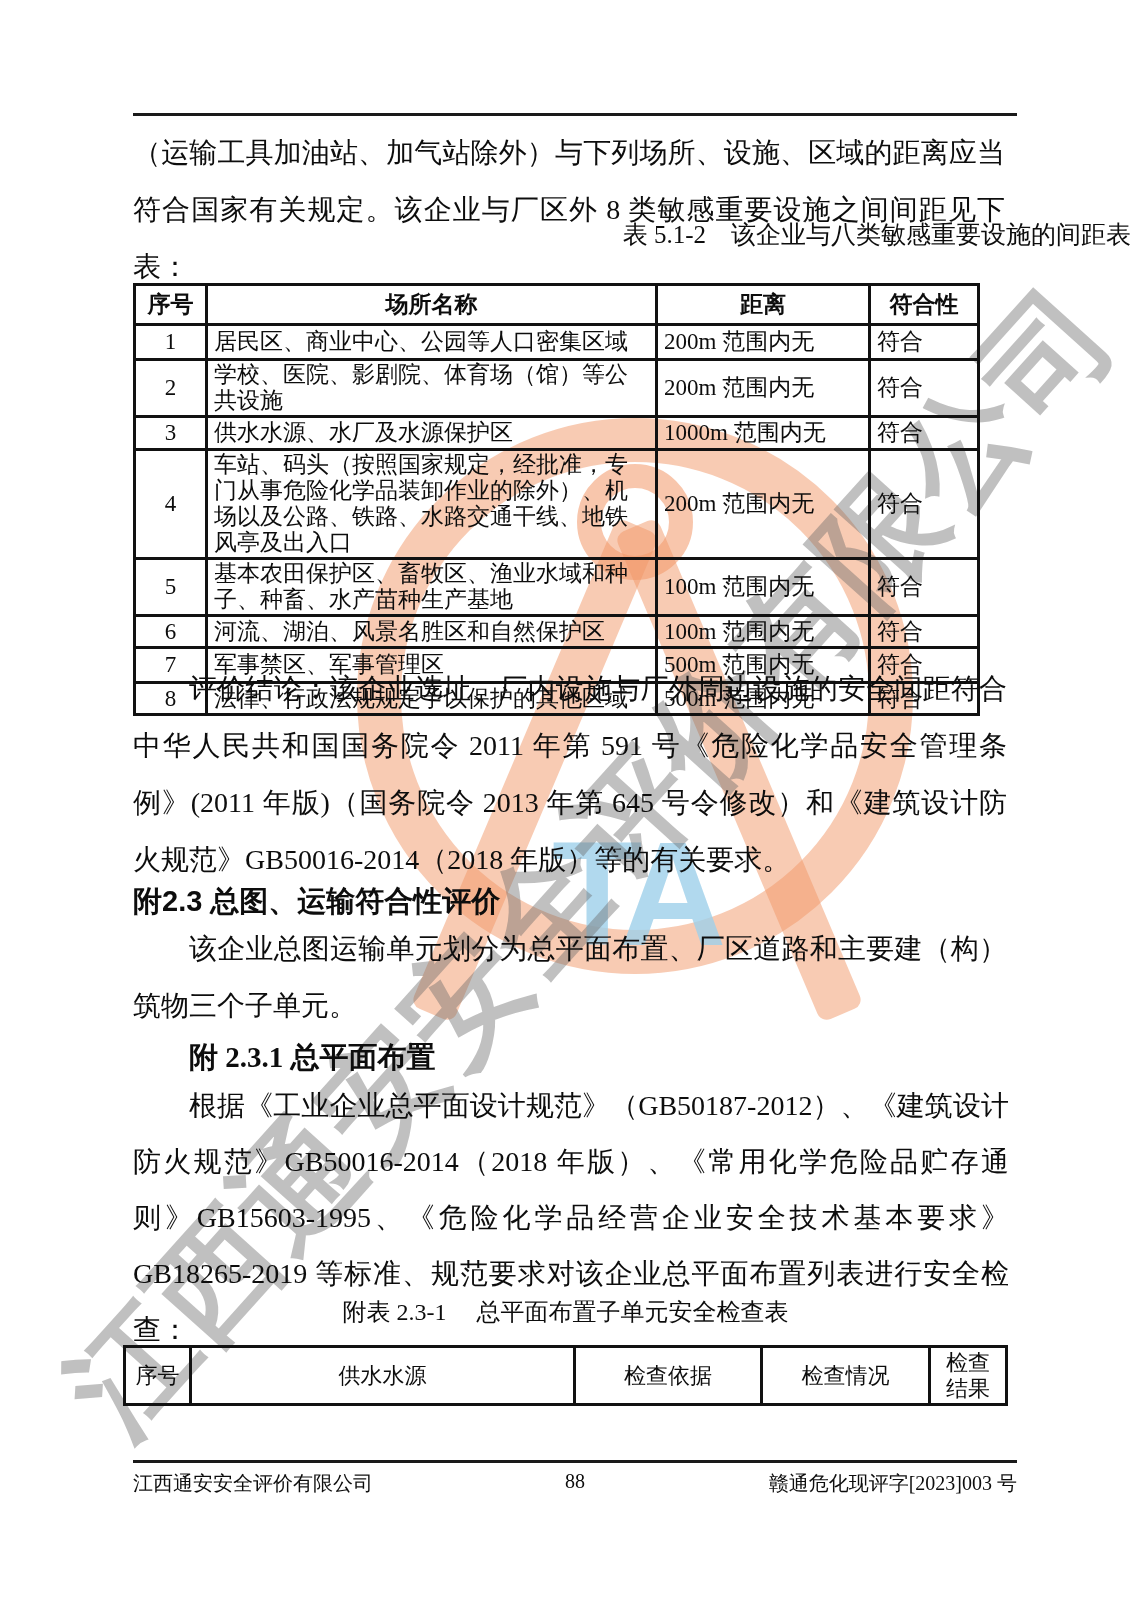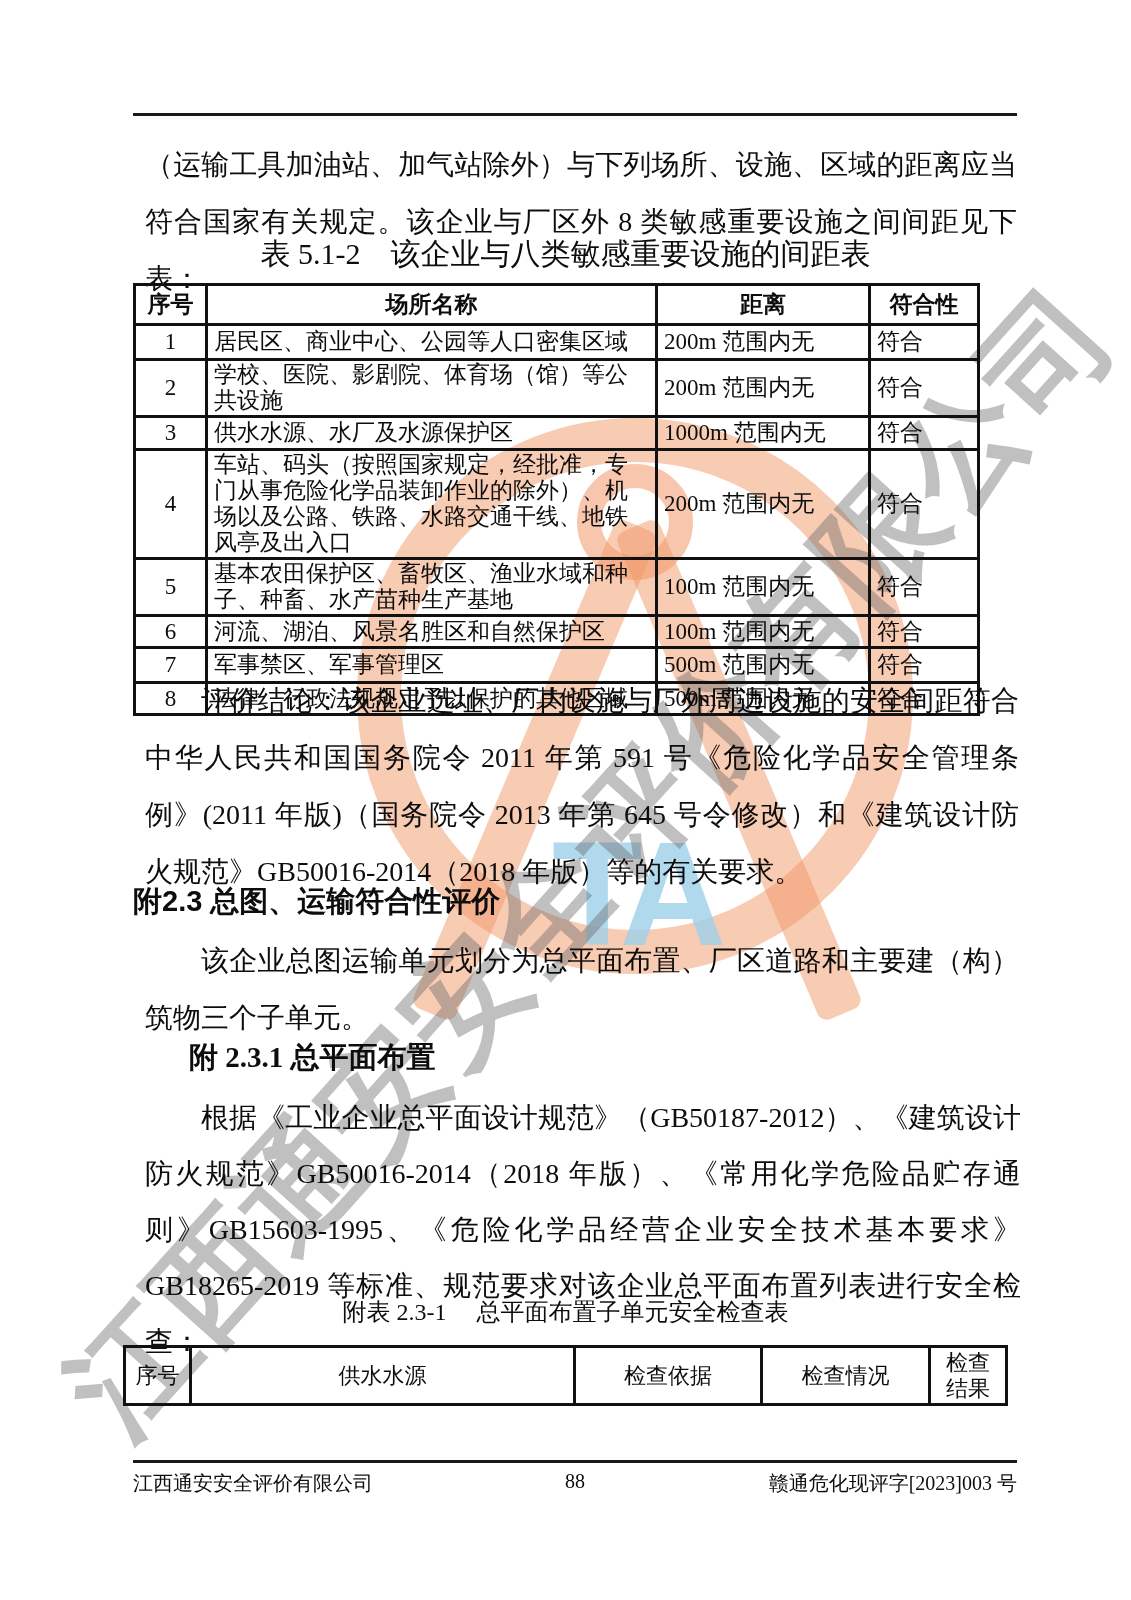--- a/index.html
+++ b/index.html
@@ -35,28 +35,28 @@
   .header-title{position:absolute;top:76px;left:0;right:0;text-align:center;
     font-size:19px;letter-spacing:1px;}
   .header-rule{position:absolute;top:113px;left:133px;width:884px;height:3px;background:#1a1a1a;}
   .footer-rule{position:absolute;top:1460px;left:133px;width:884px;height:3px;background:#1a1a1a;}
   .footer{position:absolute;top:1470px;left:133px;width:884px;font-size:20px;}
   .f-left{position:absolute;left:0;top:0;}
   .f-center{position:absolute;left:50%;transform:translateX(-50%);top:0;}
   .f-right{position:absolute;right:0;top:0;}
 
   
-  .para{position:absolute;margin:12px;font-size:28px;line-height:57px;
+  .para{position:absolute;margin:0;font-size:28px;line-height:57px;
     text-align:justify;text-justify:inter-ideograph;}
   .intro{top:124px;left:133px;width:872px;}
   .conclusion{top:660px;left:133px;width:874px;text-indent:56px;}
   .p23{top:920px;left:133px;width:874px;text-indent:56px;}
   .p231{top:1078px;left:133px;width:876px;text-indent:56px;line-height:56px;}
   .caption{position:absolute;left:0;right:0;text-align:center;}
-  .c1{top:234px;font-size:30px;}
+  .c1{top:218px;font-size:25px;text-align:right;}
   .c2{top:1296px;font-size:24px;}
   .h23{position:absolute;top:874px;left:133px;font-size:29px;font-weight:bold;
     font-family:"Liberation Sans","DejaVu Sans",sans-serif;margin-top:8px;}
   .h231{position:absolute;top:1038px;left:189px;font-size:29px;font-weight:bold;}
 
   
   table{border-collapse:collapse;table-layout:fixed;position:absolute;background:transparent;}
   .t1{top:283px;left:133px;width:844px;font-size:23px;}
   .t2{top:1345px;left:123px;width:882px;font-size:22px;}
   th,td{border:3px solid #111;padding:1px 6px;line-height:26px;box-sizing:border-box;

